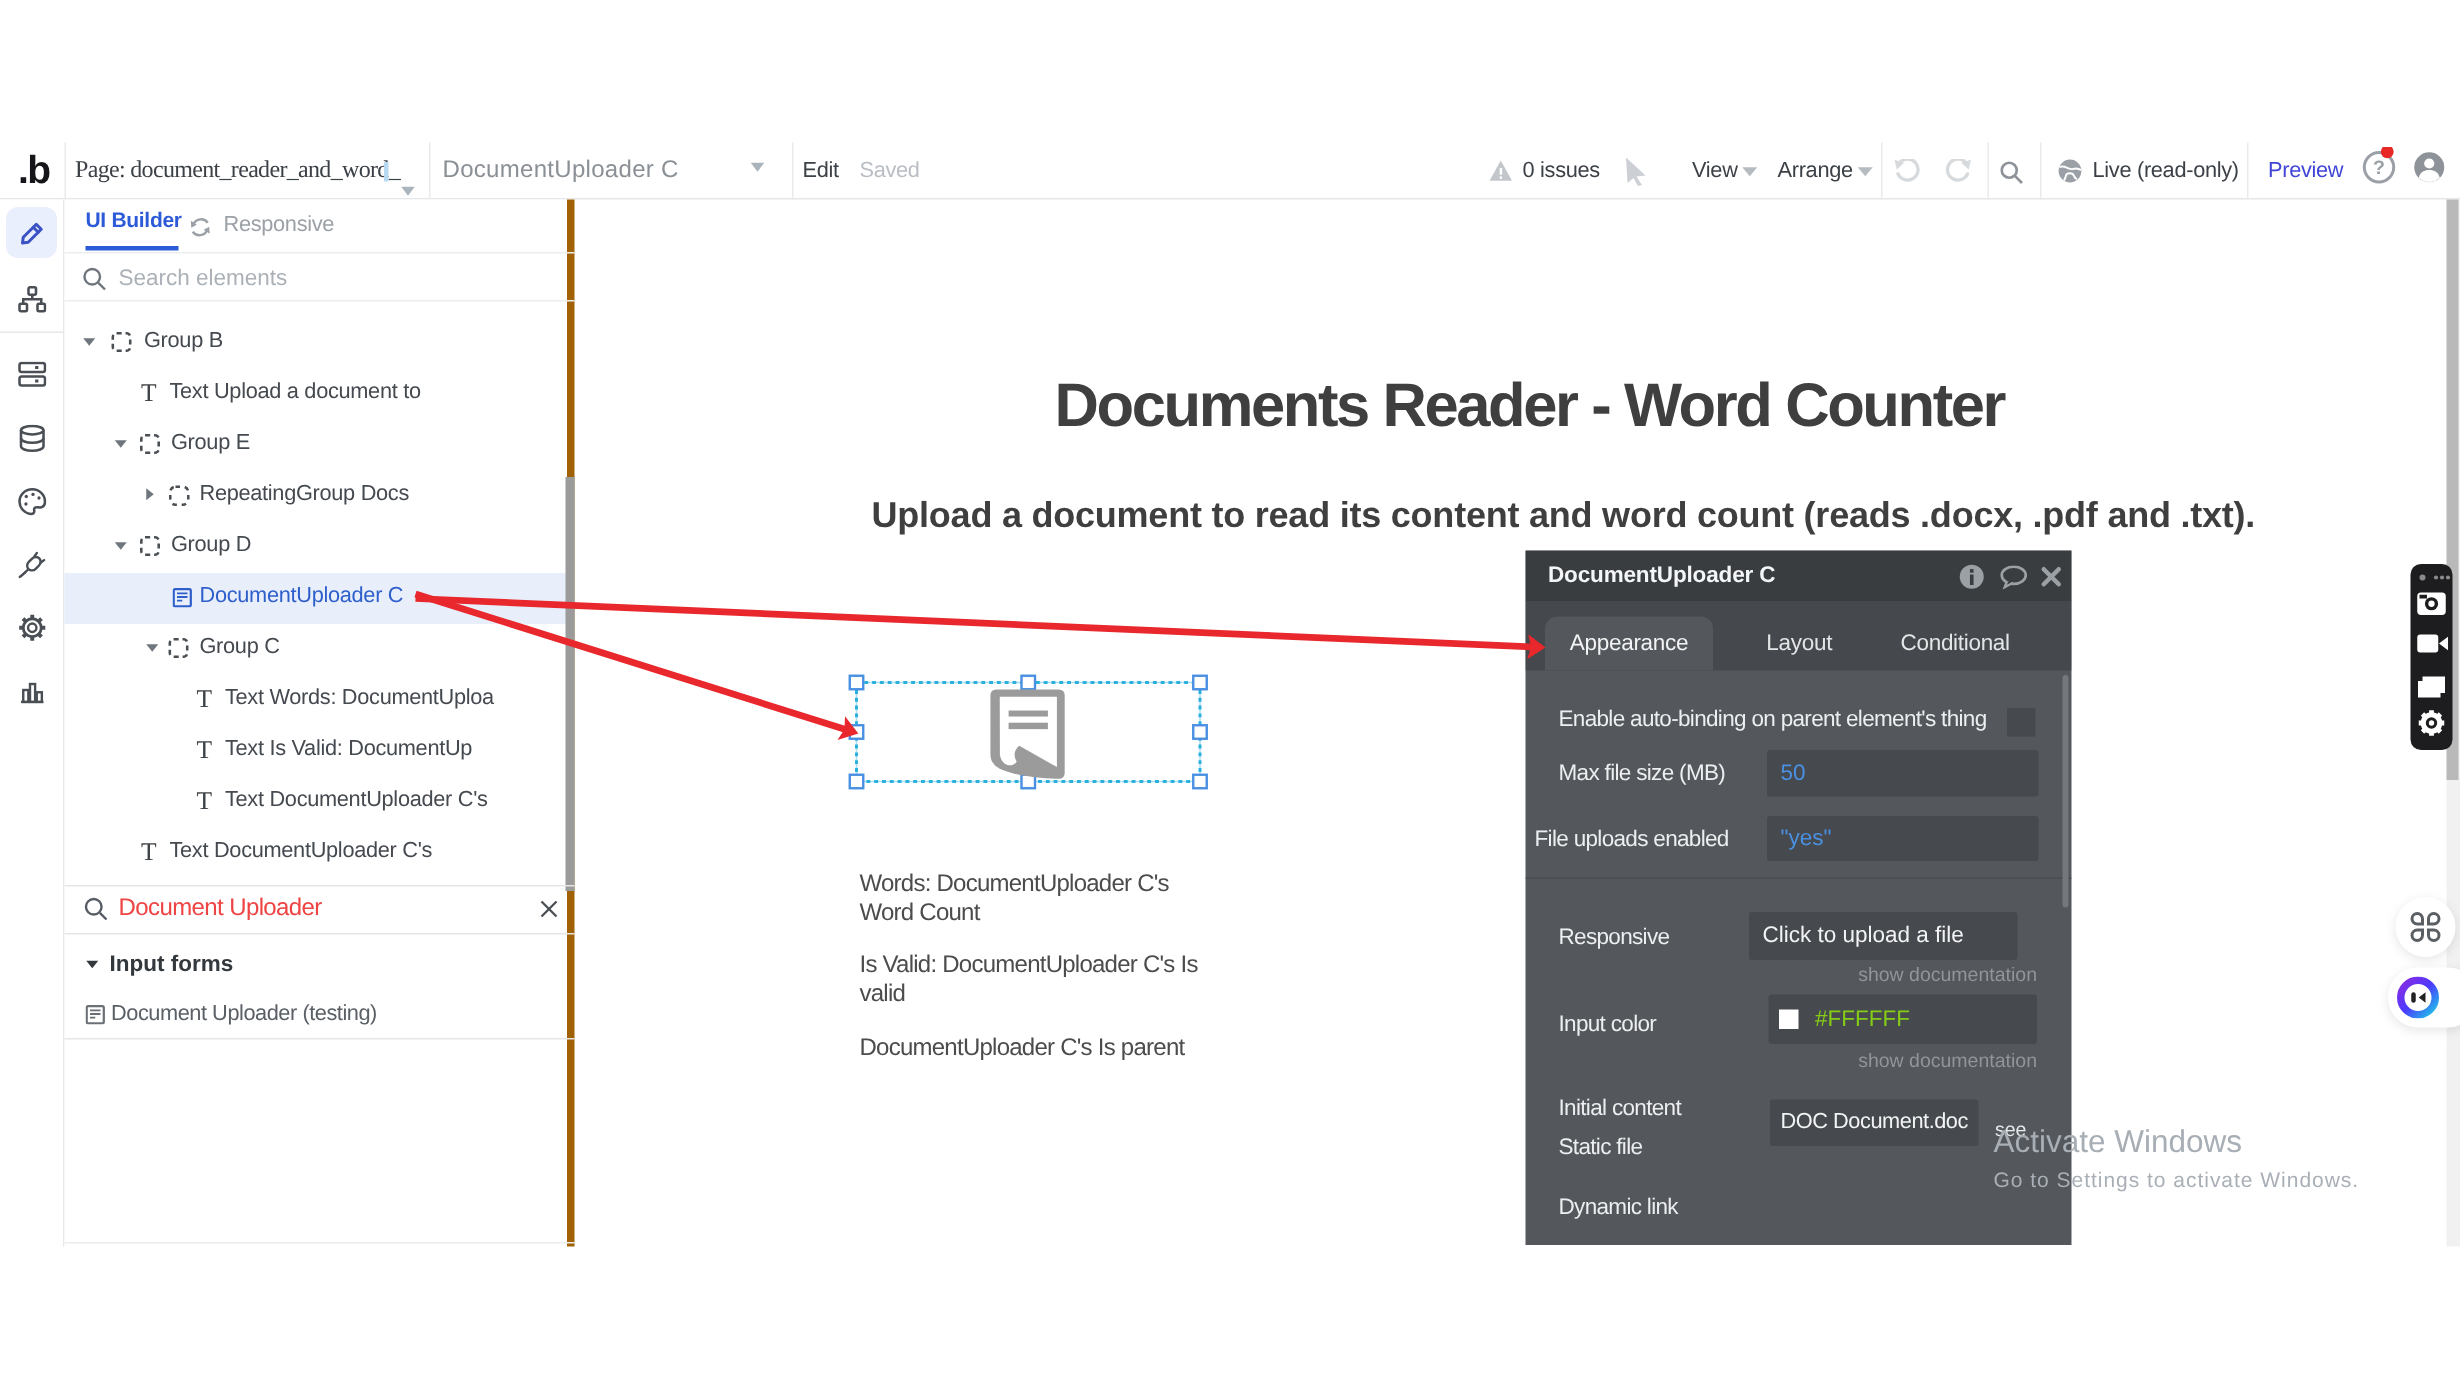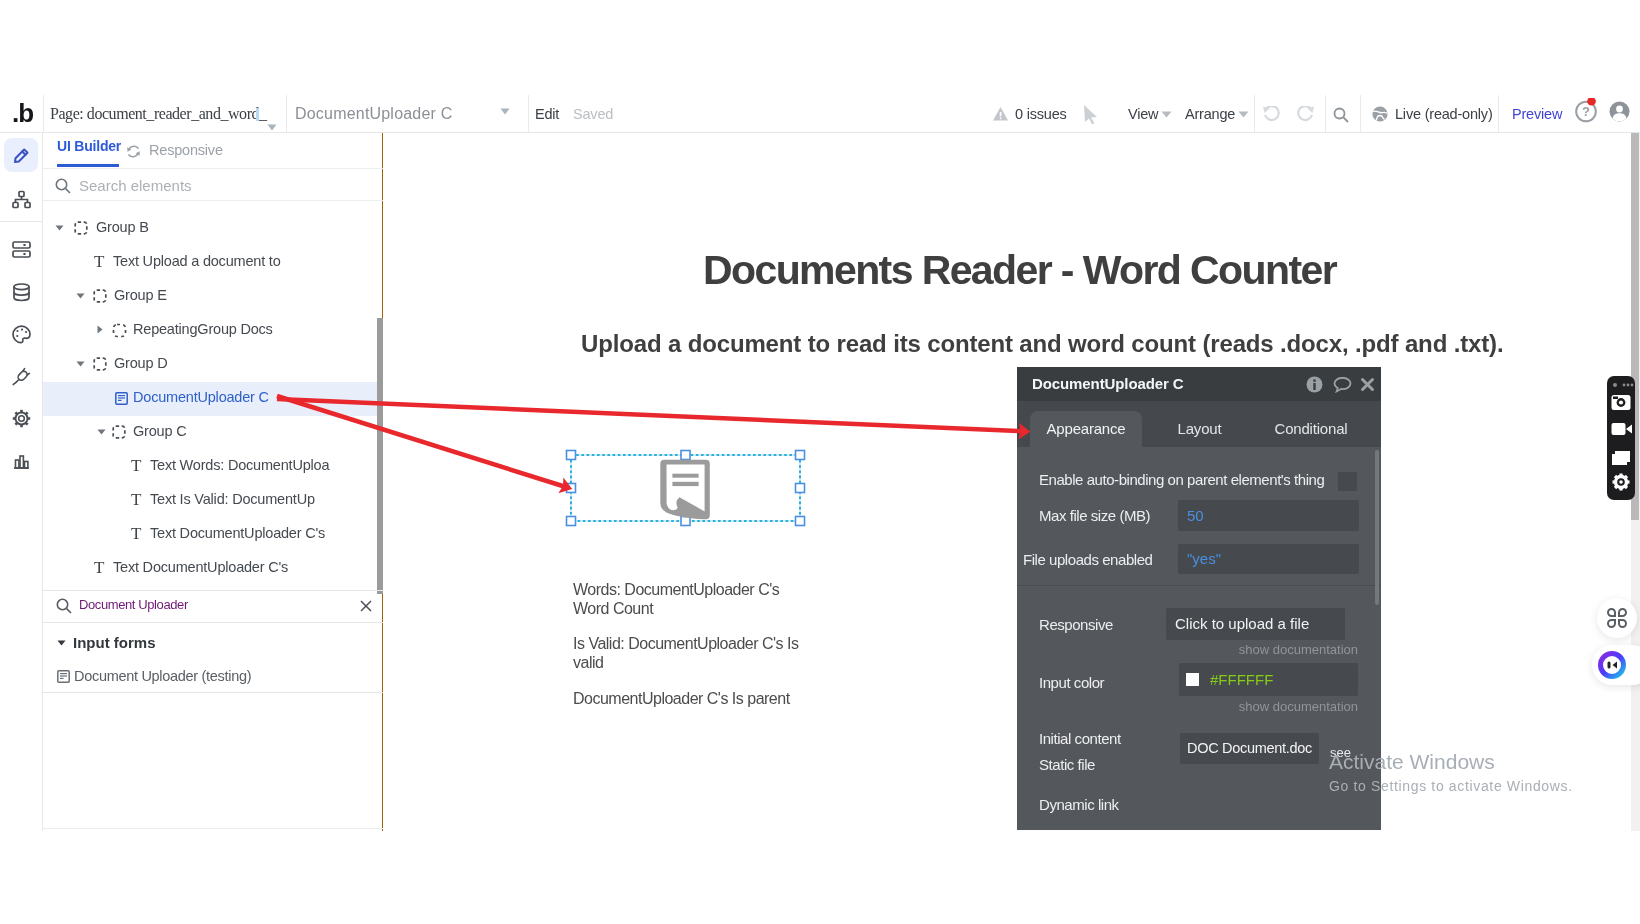--- a/index.html
+++ b/index.html
@@ -6,21 +6,21 @@
   html,body { width:1640px; height:924px; background:#fff; font-family:"Liberation Sans", sans-serif; }
   #page { position:relative; width:1640px; height:924px; overflow:hidden; background:#fff; }
   .abs { position:absolute; }
   
   #topbar { position:absolute; left:0; top:95px; width:1640px; height:38px; background:#fff; border-bottom:1px solid #e4e6e8; }
   .vsep { position:absolute; top:0; width:1px; height:38px; background:#e8eaec; }
   .tb-txt { position:absolute; top:0; height:38px; line-height:38px; font-size:14.5px; letter-spacing:-0.2px; color:#3c4147; white-space:nowrap; }
   
   #rail { position:absolute; left:0; top:133px; width:43px; height:698px; background:#fff; border-right:1px solid #e8e8e8; }
   
-  #lpanel { position:absolute; left:43px; top:133px; width:340px; height:698px; background:#fff; border-right:1px solid #a16207; }
+  #lpanel { position:absolute; left:43px; top:133px; width:340px; height:698px; background:#fff; border-right:5px solid #a16207; }
   .row-txt { font-size:14.5px; letter-spacing:-0.2px; color:#454a50; white-space:nowrap; }
   
   #ppanel { position:absolute; left:1017px; top:367px; width:364px; height:463px; background:#54575b; overflow:hidden; }
   .plabel { position:absolute; font-size:15px; letter-spacing:-0.45px; color:#eceef0; white-space:nowrap; }
   .pfield { position:absolute; background:#46494d; border-radius:2px; }
   .pfield-txt { font-size:15px; line-height:31px; padding-left:9px; white-space:nowrap; }
 </style>
 </head>
 <body>
 <div id="page">
@@ -251,21 +251,21 @@
     <div class="abs" style="left:51px;top:425px;font-family:'Liberation Serif',serif;font-size:17px;color:#3e4348;">T</div>
     <div class="abs row-txt" style="left:70px;top:426px;">Text DocumentUploader C's</div>
 
     <div class="abs" style="left:334px;top:185px;width:6px;height:276px;background:#9b9b9b;"></div>
 
     <div class="abs" style="left:0;top:457px;width:340px;height:1px;background:#e6e6e6;"></div>
     <svg class="abs" style="left:13px;top:465px;" width="16" height="16">
         <circle cx="6.5" cy="6.5" r="5.2" fill="none" stroke="#565c63" stroke-width="1.6"></circle>
         <line x1="10.6" y1="10.6" x2="15" y2="15" stroke="#565c63" stroke-width="1.6"></line>
       </svg>
-    <div class="abs" style="left:36px;top:464px;font-size:13px;letter-spacing:-0.4px;color:#701a75;">Document Uploader</div>
+    <div class="abs" style="left:36px;top:464px;font-size:16px;letter-spacing:-0.4px;color:#ef4444;">Document Uploader</div>
     <svg class="abs" style="left:317px;top:467px;" width="12" height="12">
         <line x1="1" y1="1" x2="11" y2="11" stroke="#4a4f54" stroke-width="1.5"></line>
         <line x1="11" y1="1" x2="1" y2="11" stroke="#4a4f54" stroke-width="1.5"></line>
       </svg>
     <div class="abs" style="left:0;top:489px;width:340px;height:1px;background:#e6e6e6;"></div>
     <svg class="abs" style="left:14px;top:507px;" width="9" height="6">
         <polygon points="0.5,0.5 8.5,0.5 4.5,5.5" fill="#33383d"></polygon>
       </svg>
     <div class="abs" style="left:30px;top:501px;font-size:15px;font-weight:bold;color:#33383d;">Input forms</div>
     <svg class="abs" style="left:14px;top:537px;" width="13" height="13" viewBox="0 0 13 13">
@@ -325,21 +325,21 @@
         <g stroke="#9aa0a4" stroke-width="3" stroke-linecap="round">
           <line x1="2.5" y1="2.5" x2="12.5" y2="12.5"></line>
           <line x1="12.5" y1="2.5" x2="2.5" y2="12.5"></line>
         </g>
       </svg>
 
     <div class="abs" style="left:0;top:34px;width:364px;height:46px;background:#45484c;"></div>
     <div class="abs" style="left:13px;top:44px;width:112px;height:36px;background:#54575b;border-radius:8px 8px 0 0;"></div>
     <div class="abs" style="left:13px;top:53px;width:112px;text-align:center;font-size:15px;letter-spacing:-0.2px;color:#f2f3f4;">Appearance</div>
     <div class="abs" style="left:145px;top:53px;width:75px;text-align:center;font-size:15px;letter-spacing:-0.2px;color:#e3e5e7;">Layout</div>
-    <div class="abs" style="left:250px;top:53px;width:88px;text-align:center;font-size:15px;letter-spacing:-0.2px;color:#e3e5e7;">Conditional</div>
+    <div class="abs" style="left:250px;top:53px;width:88px;font-size:15px;letter-spacing:-0.2px;color:#e3e5e7;">Conditional</div>
 
     <div class="plabel" style="left:22px;top:104px;">Enable auto-binding on parent element's thing</div>
     <div class="abs" style="left:321px;top:105px;width:19px;height:19px;background:#46494d;"></div>
     <div class="plabel" style="left:22px;top:140px;">Max file size (MB)</div>
     <div class="pfield" style="left:161px;top:133px;width:181px;height:31px;">
         <div class="pfield-txt" style="color:#4a90e2;">50</div>
       </div>
     <div class="plabel" style="left:6px;top:184px;">File uploads enabled</div>
     <div class="pfield" style="left:161px;top:177px;width:181px;height:30px;">
         <div class="pfield-txt" style="line-height:30px;color:#4a90e2;">"yes"</div>

